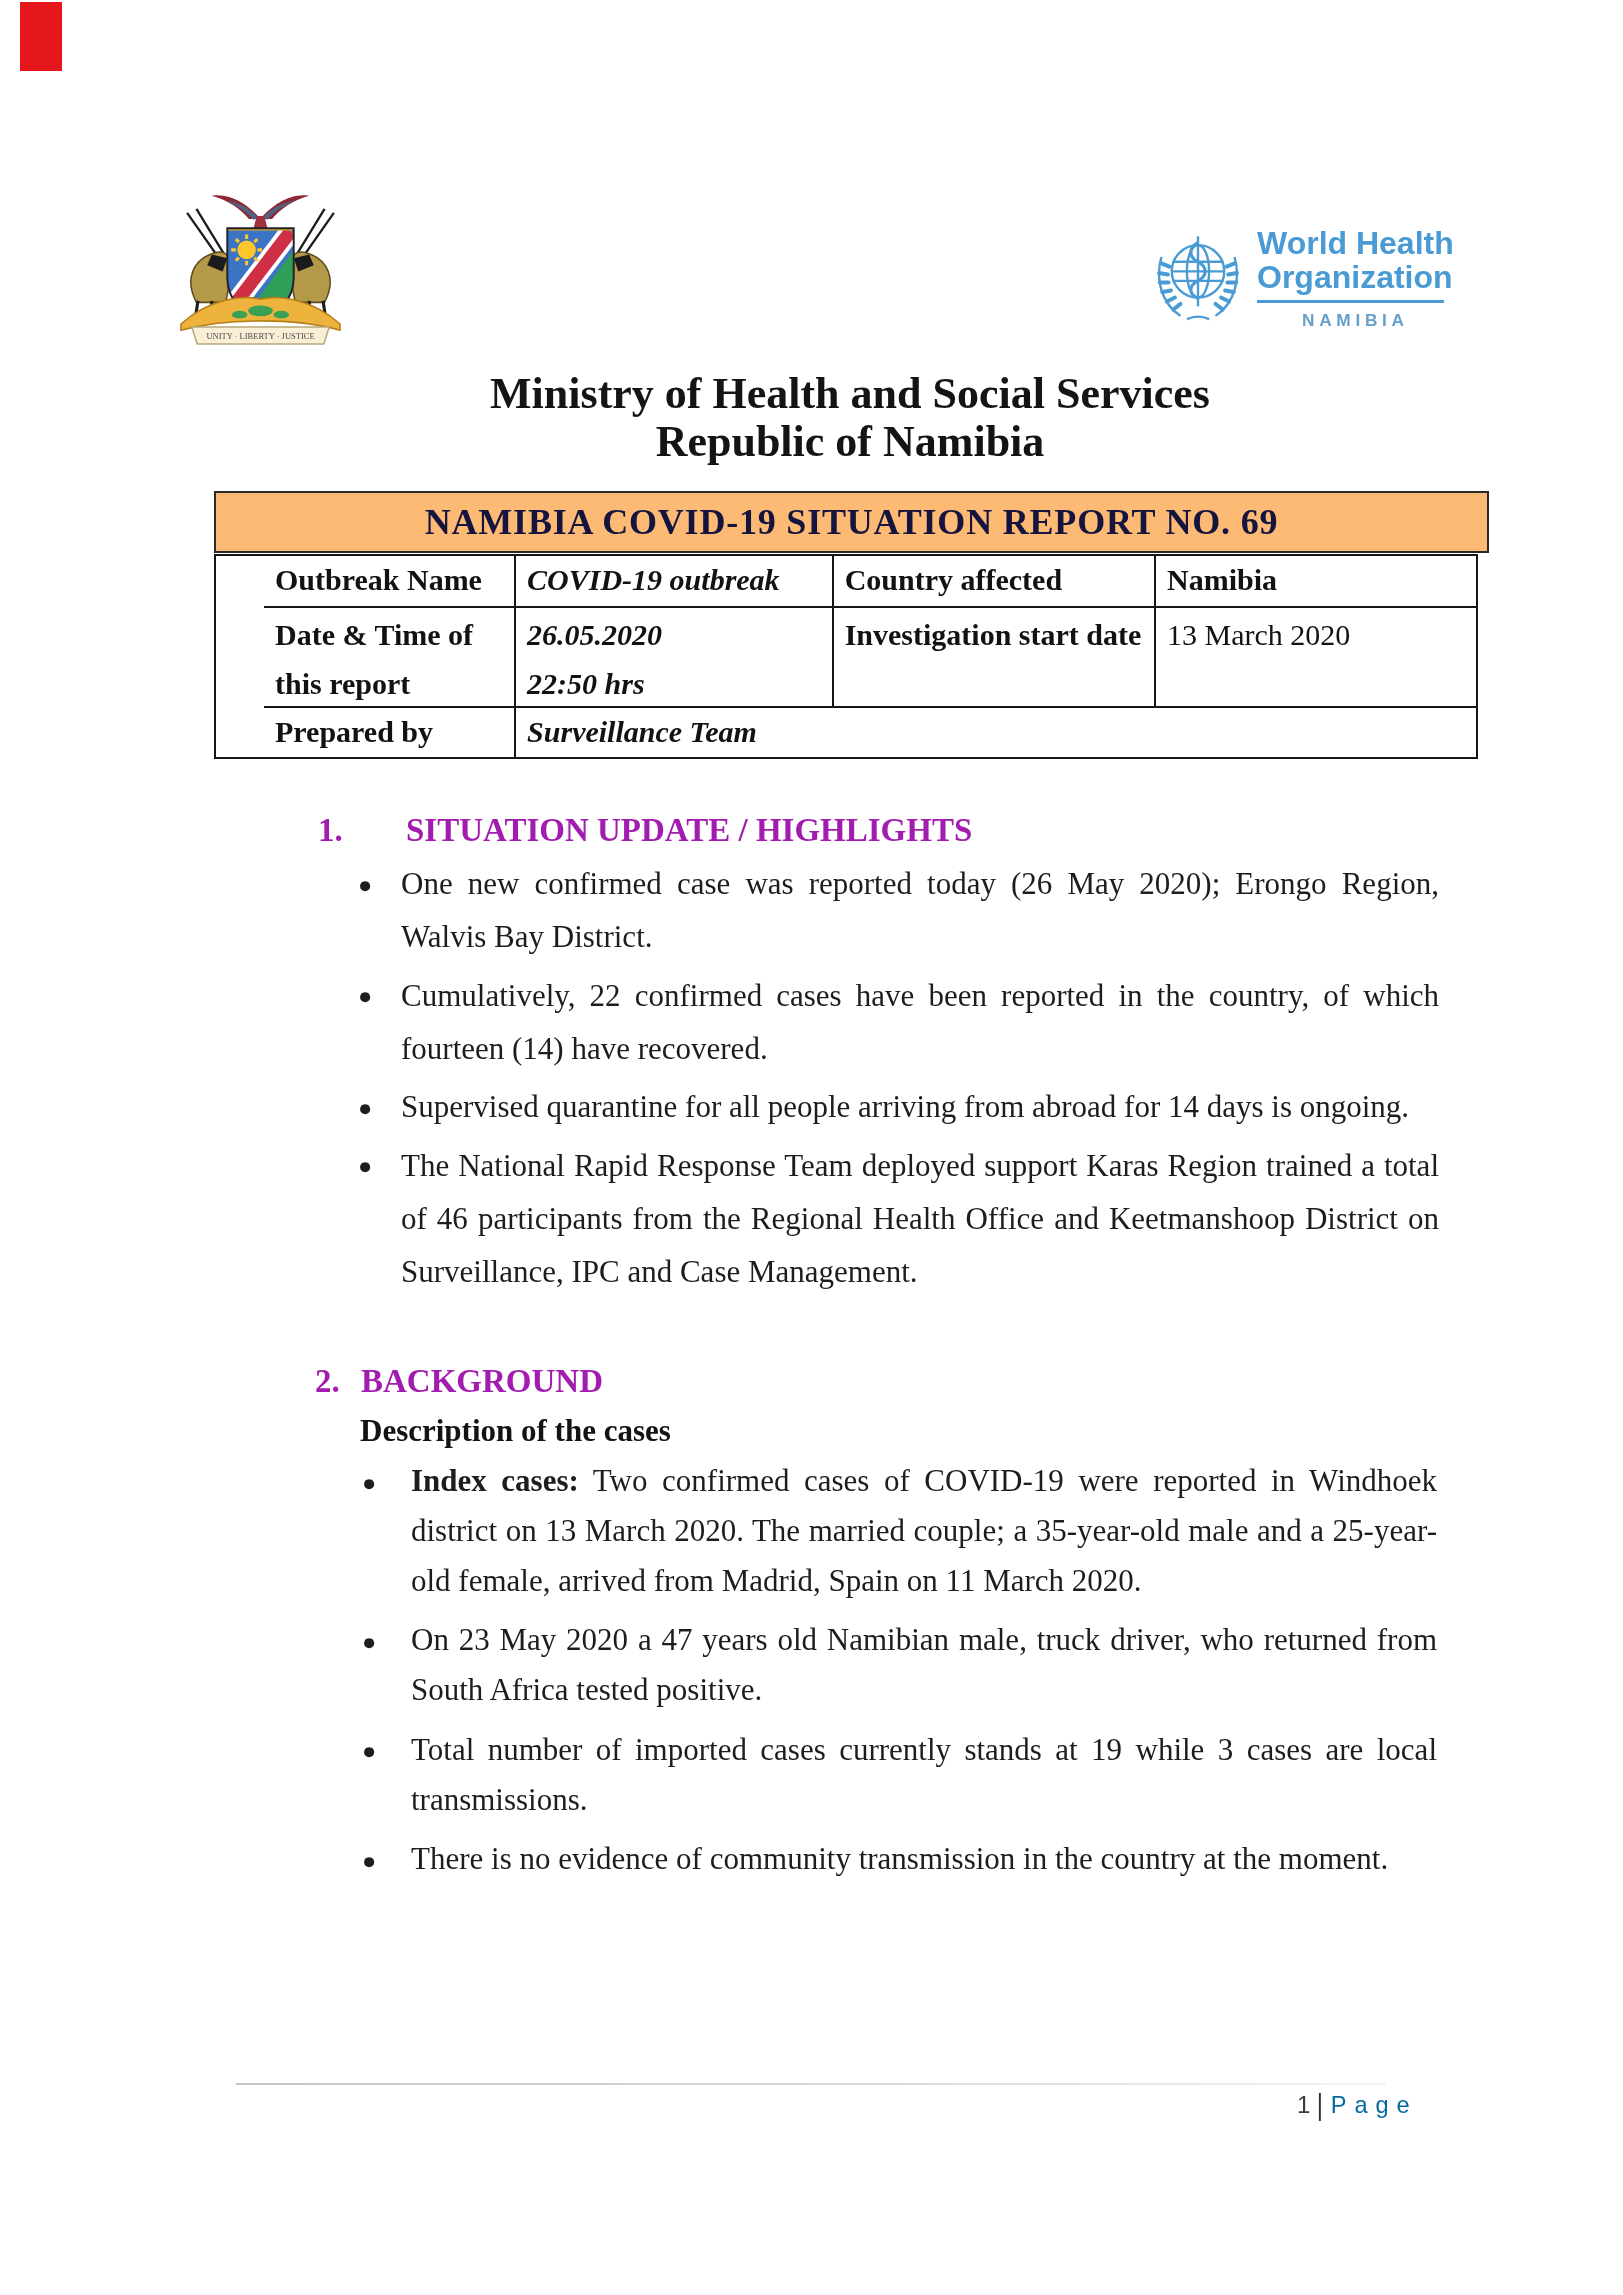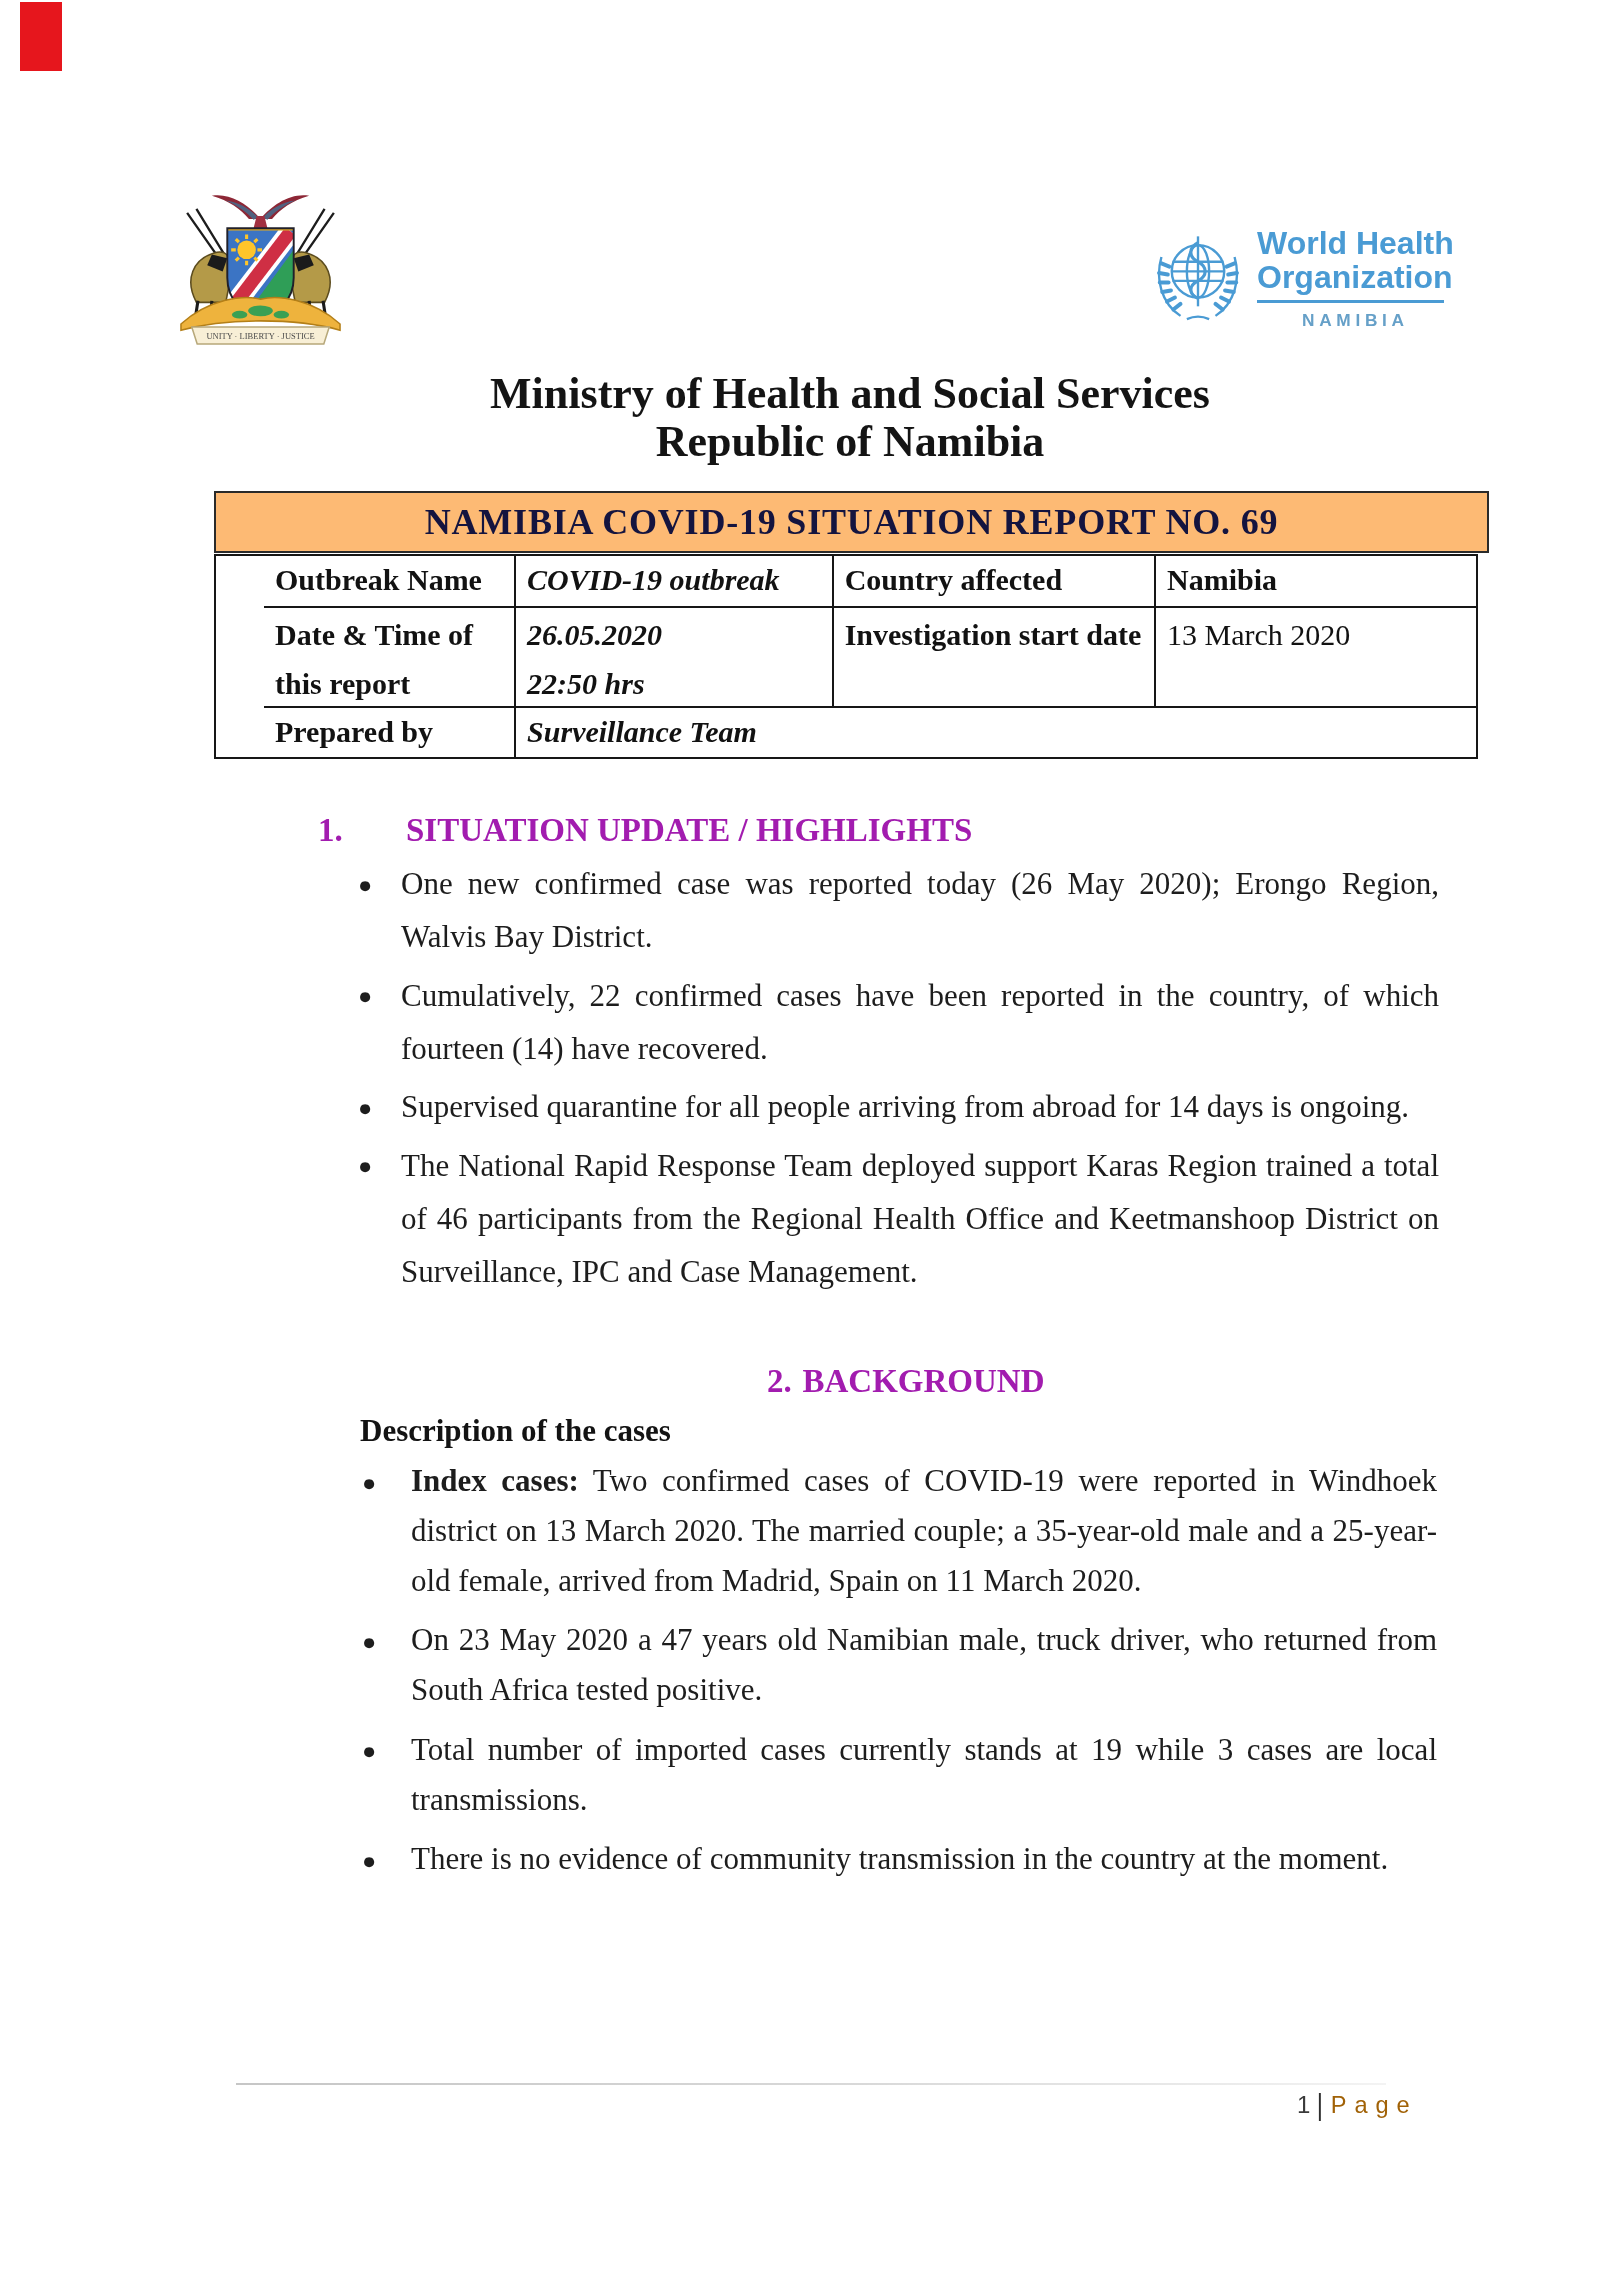--- a/index.html
+++ b/index.html
@@ -48,21 +48,21 @@
   .plain{font-weight:bold;font-style:normal;}
   .light{font-weight:normal;font-style:normal;}
 
   
   .body-text{position:absolute;left:214px;top:804px;width:1272px;color:#1d1d1d;font-size:31px;}
   .s1{line-height:53px;}
   .s2{line-height:50px;}
   .sec-heading{font-weight:bold;font-size:33px;color:#a21caf;}
   .s1 .sec-heading{padding-left:104px;}
   .num1{display:inline-block;width:88px;}
-  .s2 .sec-heading{padding-left:101px;text-align:center;}
+  .s2 .sec-heading{padding-left:101px;}
   .num2{display:inline-block;width:46px;}
   .subheading{font-weight:bold;font-size:31px;padding-left:146px;color:#131313;}
   .blist1{margin-left:187px;width:1038px;}
   .blist2{margin-left:197px;width:1026px;}
   .bullet{position:relative;}
   .blist1 .bullet{margin-bottom:5.5px;}
   .blist2 .bullet{margin-bottom:9.4px;}
   .dot{position:absolute;font-size:23.6px;top:1.6px;}
   .blist1 .dot{left:-43px;}
   .blist2 .dot{left:-49px;}
@@ -70,21 +70,21 @@
   .ln.end{text-align-last:left;}
   .gap{height:53px;}
   b.inlead{font-weight:bold;}
 
   
   .footer-rule{position:absolute;left:236px;top:2083px;width:1150px;height:2.4px;
     background:linear-gradient(to right,#c6c6c6 0%,#d9d9d9 55%,#f3f3f3 100%);}
   .footer{position:absolute;left:1297px;top:2091px;display:flex;align-items:center;
     font-family:"Liberation Sans",sans-serif;font-size:24px;color:#3a3a3a;}
   .footer .sep{margin:0 7.9px 0 6.3px;font-weight:normal;color:#2e2e2e;transform:scaleY(1.2);}
-  .footer .pg{letter-spacing:7.9px;color:#a16207;font-size:23.6px;}
+  .footer .pg{letter-spacing:7.9px;color:#0369a1;font-size:23.6px;}
 </style>
 </head>
 <body>
 
 <div class="page">
 
   <div class="red-mark"></div>
 
   <svg class="coat" viewBox="0 0 230 215">
 

